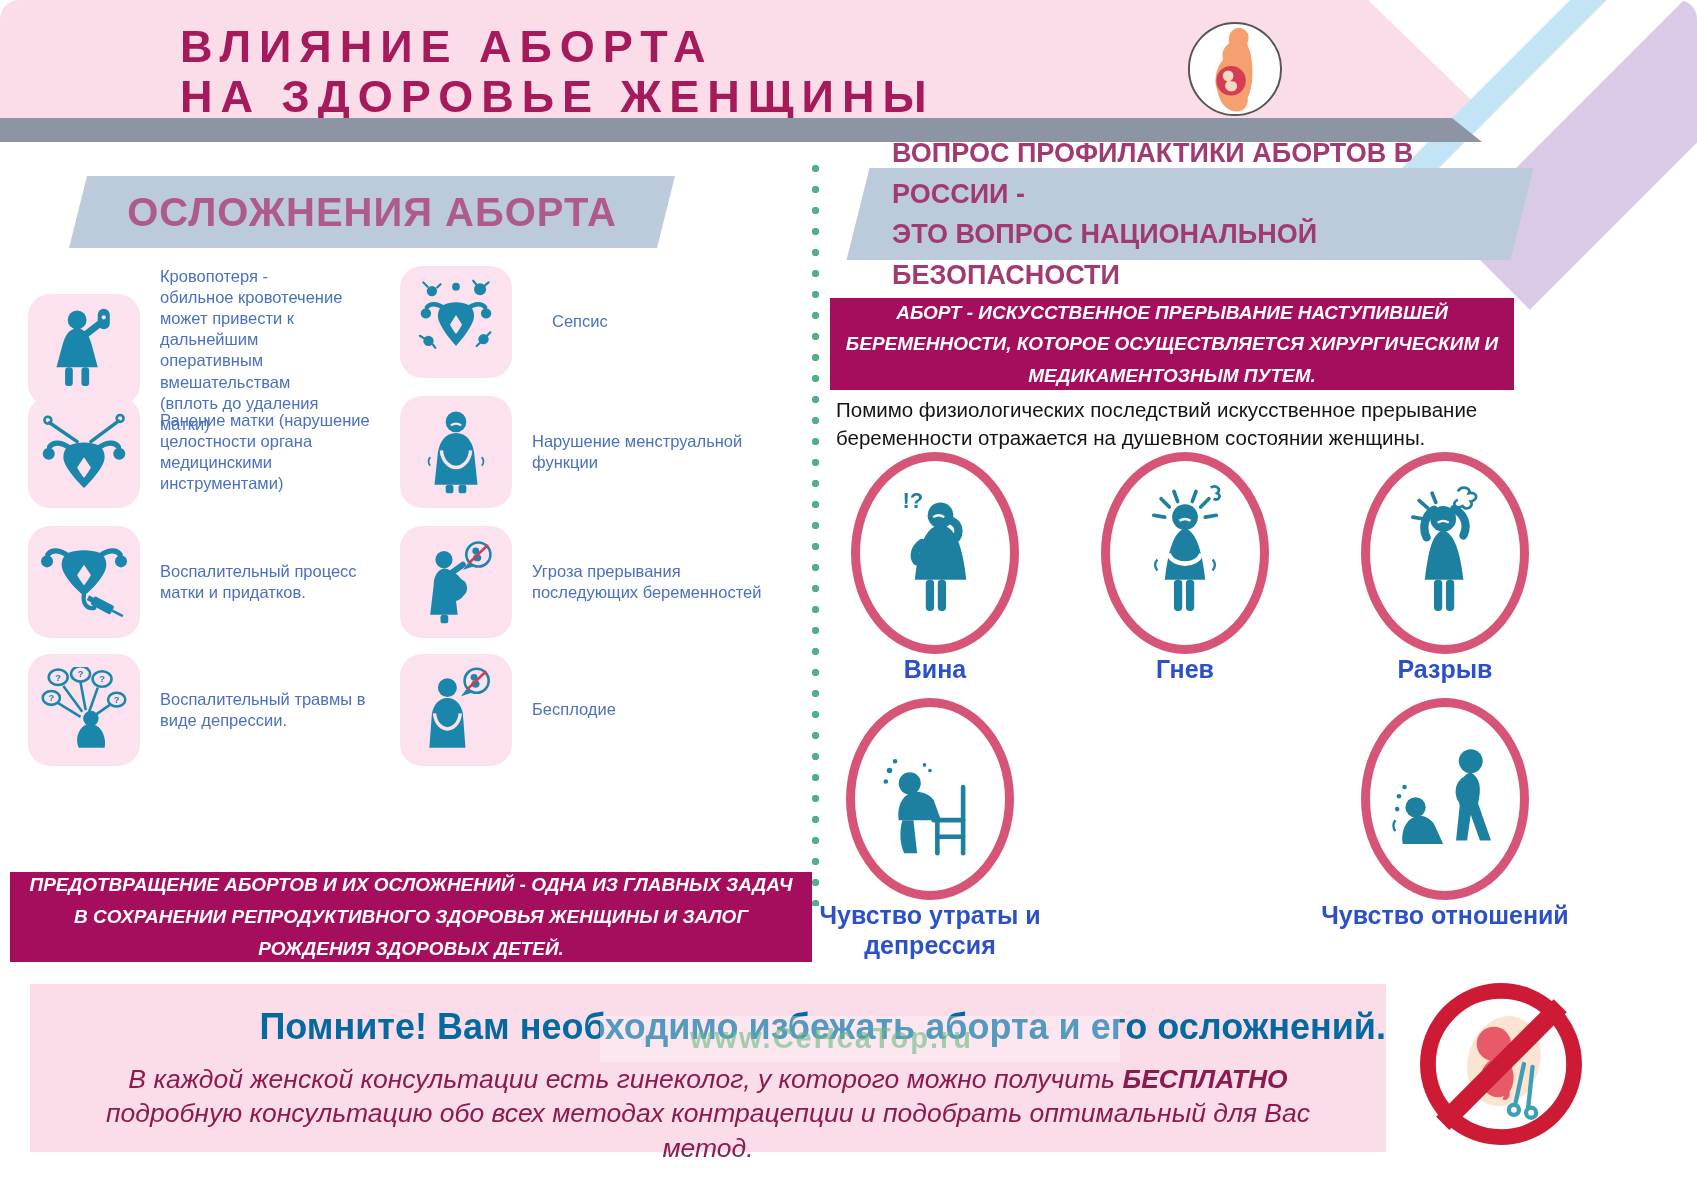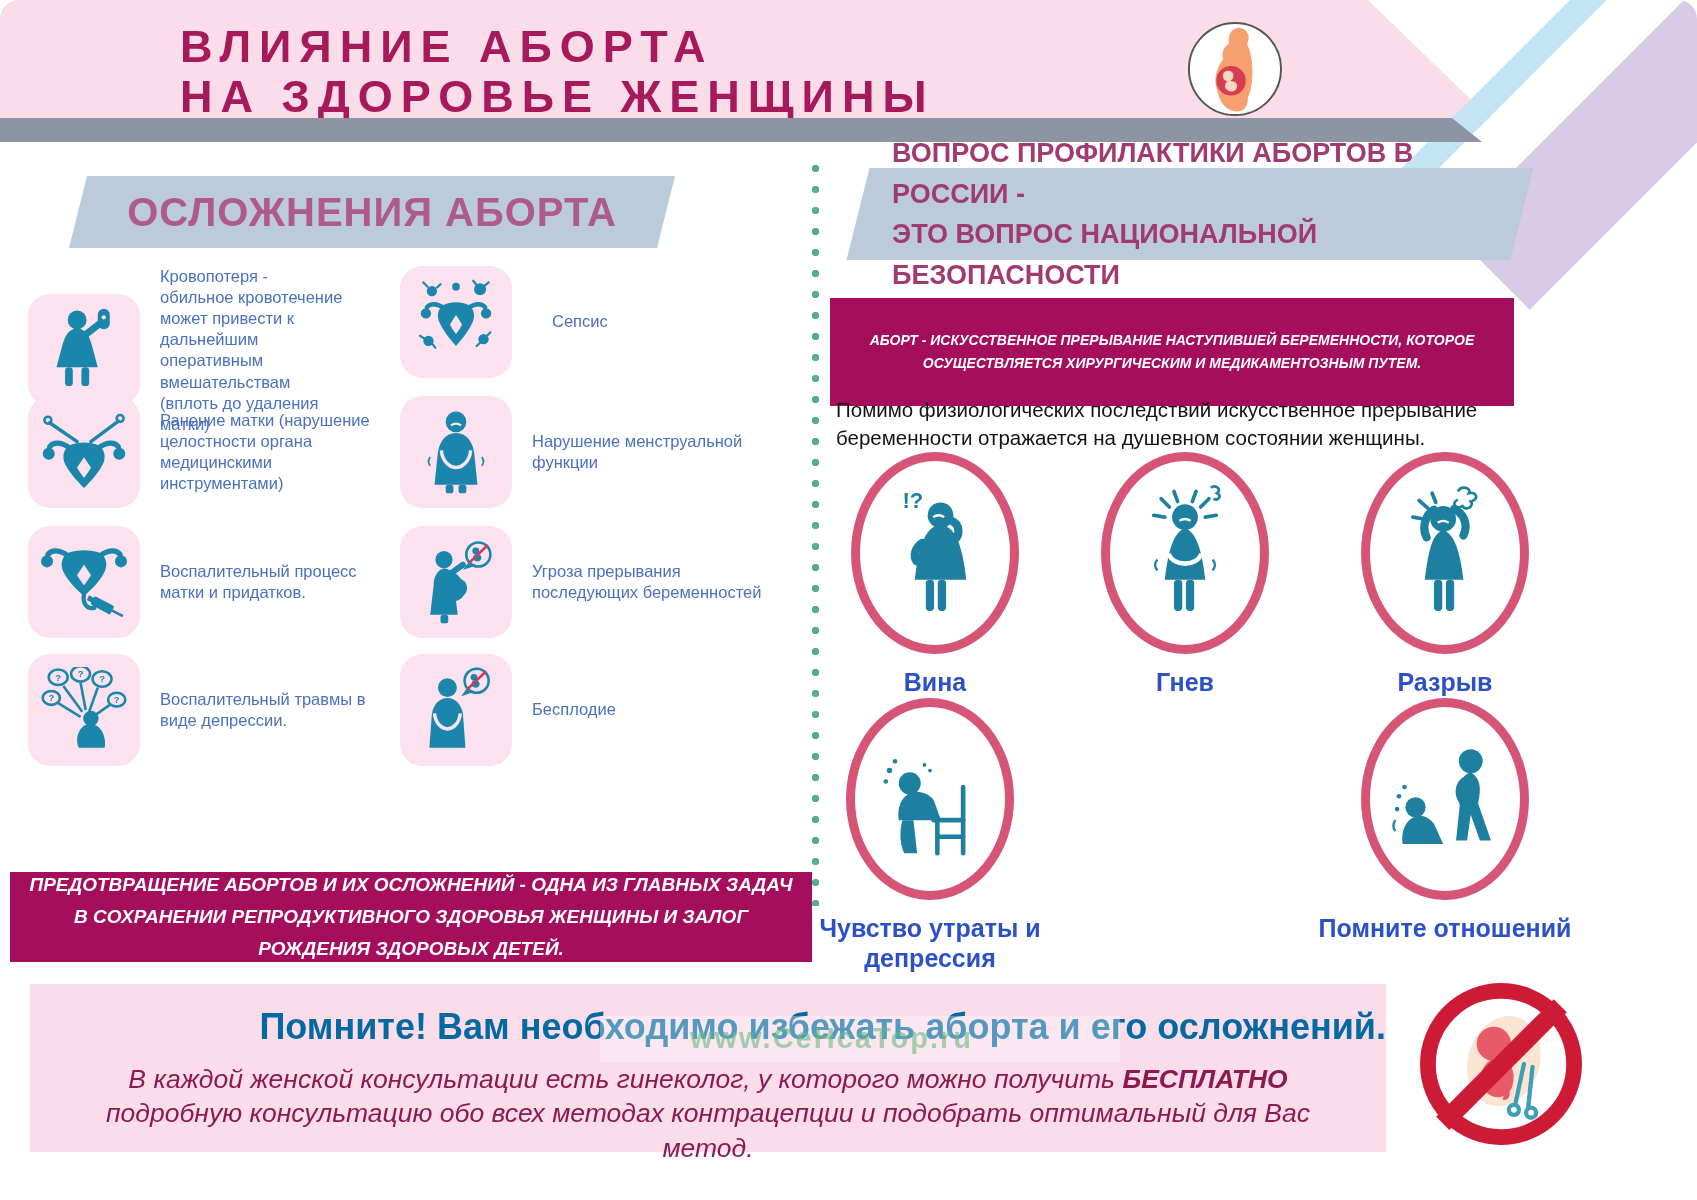--- a/index.html
+++ b/index.html
@@ -35,34 +35,34 @@
   
   .comp-item{position:absolute;display:flex;gap:20px;align-items:center;}
   .tile{flex:0 0 112px;width:112px;height:112px;border-radius:22px;background:#FBE2EE;
         display:flex;align-items:center;justify-content:center;color:#1B86AB;}
   .tile svg{width:86px;height:86px;fill:currentColor;}
   .comp-text{font-size:16.5px;line-height:1.28;color:#4A70C0;}
   
   .maroon{background:#A50D5D;color:#ffffff;font-style:italic;font-weight:700;
           display:flex;align-items:center;justify-content:center;text-align:center;}
   .left-banner{position:absolute;left:10px;top:872px;width:802px;height:90px;font-size:19px;line-height:1.7;padding:0 16px;box-sizing:border-box;}
-  .def-box{position:absolute;left:830px;top:298px;width:684px;height:108px;font-size:14px;line-height:1.65;padding:0 12px;box-sizing:border-box;}
+  .def-box{position:absolute;left:830px;top:298px;width:684px;height:92px;font-size:19px;line-height:1.65;padding:0 12px;box-sizing:border-box;}
   .intro{position:absolute;left:836px;top:396px;width:738px;font-size:20.5px;line-height:1.35;color:#141414;}
   
   .dotted-divider{
     position:absolute;left:811px;top:158px;width:9px;height:748px;
     background-image:radial-gradient(circle,#53AC93 3.4px,transparent 4px);
     background-size:9px 21px;background-repeat:repeat-y;background-position:center top;
   }
   
   .emotion{position:absolute;display:flex;flex-direction:column;align-items:center;}
   .ring{width:150px;height:184px;border:9px solid #D65577;border-radius:50%;
         display:flex;align-items:center;justify-content:center;color:#1E80A1;background:#ffffff;}
   .ring svg{width:112px;height:138px;fill:currentColor;}
-  .e-label{margin-top:13px;font-size:25px;font-weight:700;color:#2B50C8;text-align:center;line-height:1.2;}
+  .e-label{font-size:25px;font-weight:700;color:#2B50C8;text-align:center;line-height:1.2;}
   
   .footer-band{position:absolute;left:30px;top:984px;width:1356px;height:168px;background:#FBDCE9;}
   .footer-heading{margin-top:22px;text-align:right;font-size:36px;font-weight:700;color:#0369a1;}
   .footer-par{margin:14px auto 8px;width:1250px;text-align:center;font-size:26.5px;line-height:1.3;color:#8C1A4F;font-style:italic;}
   .footer-par b{font-weight:800;}
   .watermark-band{position:absolute;left:600px;top:1016px;width:520px;height:46px;background:rgba(255,255,255,0.32);}
   .watermark{position:absolute;left:690px;top:1022px;font-size:29px;font-weight:700;letter-spacing:2px;color:rgba(104,186,128,0.6);}
   .no-abortion{position:absolute;left:1415px;top:978px;width:172px;height:172px;}
 </style>
 </head>
@@ -382,21 +382,21 @@
             <circle cx="10" cy="72" r="2.5"></circle>
             <circle cx="16" cy="62" r="2.5"></circle>
             <circle cx="8" cy="86" r="2.5"></circle>
           </g>
         <path d="M6 98 q-4 6 0 12" stroke="currentColor" stroke-width="2.5" fill="none"></path>
         <circle cx="88" cy="34" r="13"></circle>
         <path d="M88 46 C76 50 72 64 76 82 L72 120 H84 L88 92 L98 120 H110 L96 80 C100 62 98 52 88 46 Z"></path>
         <path d="M80 56 C74 62 74 72 80 78" stroke="currentColor" stroke-width="8" fill="none" stroke-linecap="round"></path>
       </svg>
     </div>
-    <div class="e-label">Помните отношений</div>
+    <div class="e-label">Чувство отношений</div>
   </div>
 
   <div class="footer-band">
     <div class="footer-heading">Помните! Вам необходимо избежать аборта и его осложнений.</div>
     <div class="footer-par">
       <span>В каждой женской консультации есть гинеколог, у которого можно получить </span><b>БЕСПЛАТНО</b><span> подробную консультацию обо всех методах контрацепции и подобрать оптимальный для Вас метод.</span>
     </div>
   </div>
   <div class="watermark-band"></div>
   <div class="watermark">www.CeHcaTop.ru</div>

